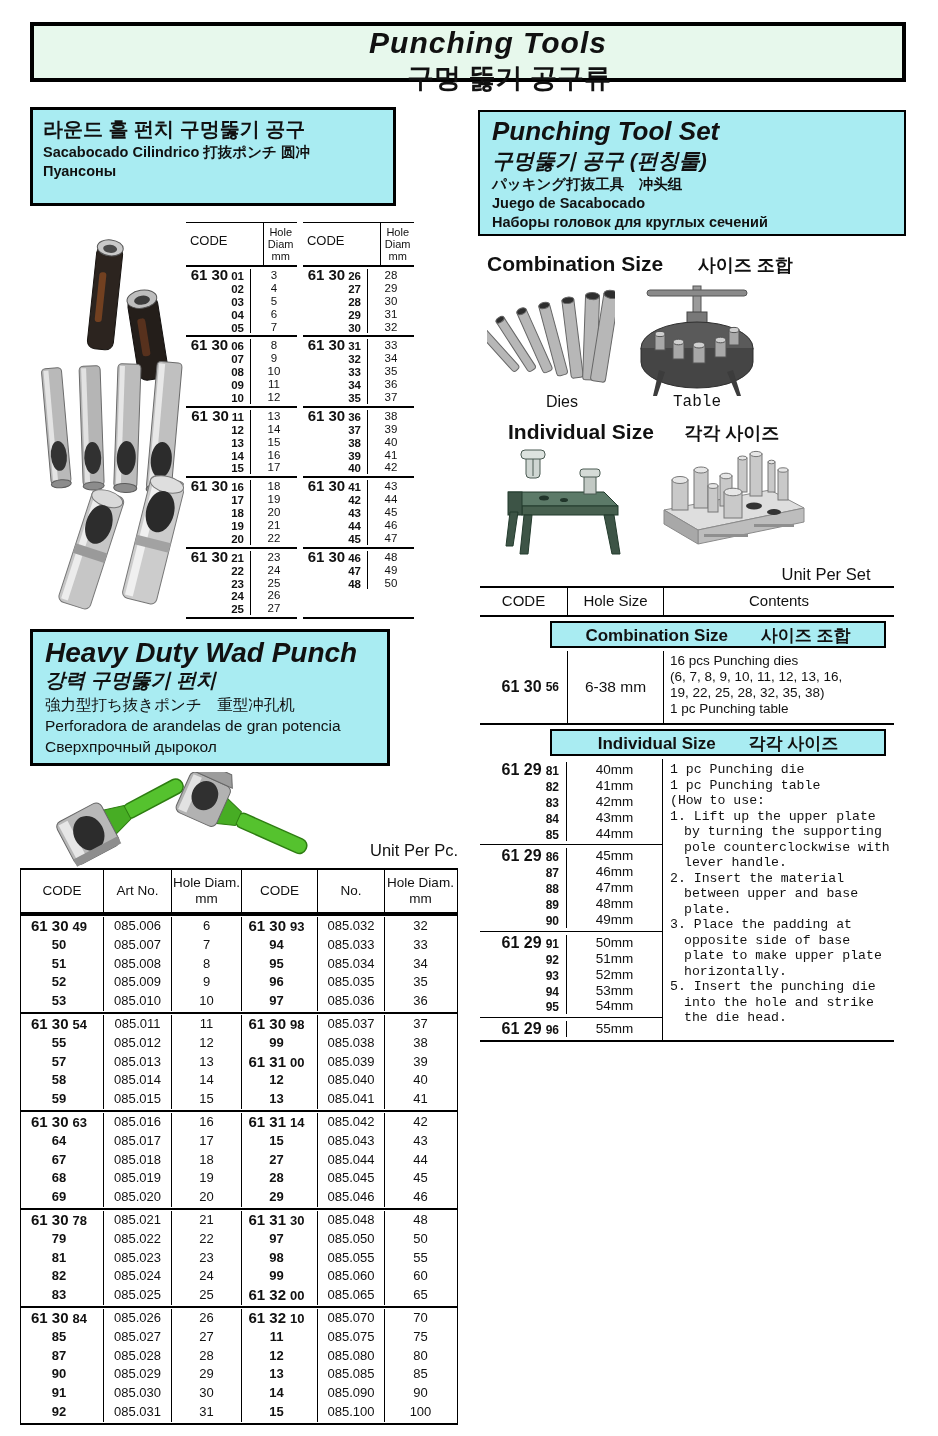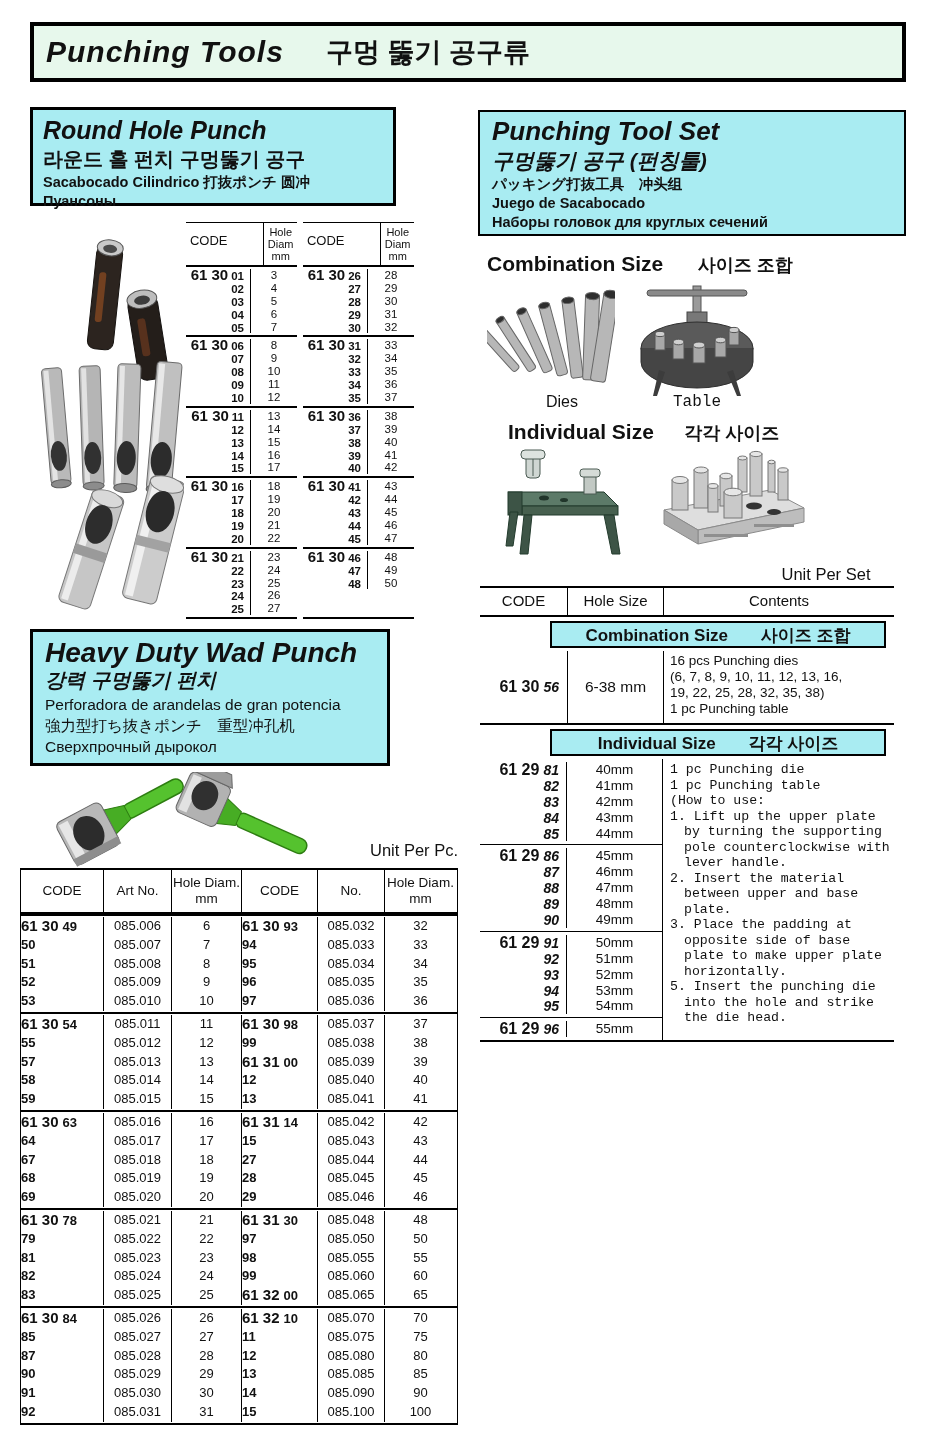--- a/index.html
+++ b/index.html
@@ -3,21 +3,21 @@
 <meta charset="utf-8">
 <style>
   html,body{margin:0;padding:0;background:#fff;}
   .page{position:relative;width:938px;height:1436px;background:#ffffff;
         font-family:"Liberation Sans",sans-serif;color:#111;overflow:hidden;}
   .abs{position:absolute;}
   .cyanbox{background:#a9ecf2;border:3px solid #000;box-sizing:border-box;}
 
   
   .top-banner{left:30px;top:22px;width:876px;height:60px;background:#e7f8ec;
-    border:4px solid #000;box-sizing:border-box;display:flex;align-items:center;padding-left:12px;}
+    border:4px solid #000;box-sizing:border-box;display:flex;align-items:center;padding-left:40px;flex-direction:column;}
   .top-banner .en{font-size:30px;font-weight:700;font-style:italic;letter-spacing:1px;}
   .top-banner .ko{font-size:27px;font-weight:700;margin-left:42px;}
 
   
   .rhp-title{left:30px;top:107px;width:366px;height:99px;padding:5px 10px 4px;}
   .rhp-title .l1{font-size:25px;font-weight:700;font-style:italic;line-height:30px;}
   .rhp-title .l2{font-size:20px;font-weight:700;line-height:28px;}
   .rhp-title .l3{font-size:14.5px;font-weight:700;line-height:19px;}
 
   .hd-title{left:30px;top:629px;width:360px;height:137px;padding:6px 12px 4px;}
@@ -51,21 +51,21 @@
      border-bottom-width:2px;box-sizing:border-box;}
   .hd-row{display:flex;height:18.8px;line-height:18.8px;}
   .hd-c{box-sizing:border-box;border-left:1.5px solid #000;text-align:center;font-size:13px;}
   .hd-c:first-child{border-left:none;}
   .w0{width:82px}.w1{width:68px}.w2{width:70px}.w3{width:76px}.w4{width:67px}.w5{width:72px}
   .hd-head{height:42px;border-bottom:2px solid #000;}
   .hd-head .hd-c{font-size:13.5px;line-height:15.5px;white-space:pre-line;padding-top:5px;height:42px;}
   .hd-head .hd-c.one{padding-top:13px;}
   .hd-group{border-top:2px solid #000;padding:1px 0;}
   .hd-group:first-of-type{border-top:none;}
-  .hd-codecell{text-align:left;padding-right:6px;}
+  .hd-codecell{text-align:center;padding-right:6px;}
   .hd-row .pfx{font-size:15px;font-weight:700;margin-right:4px;}
   .hd-row .sfx{font-size:13px;font-weight:700;}
 
   
   .comb-heading{left:487px;top:252px;font-weight:700;}
   .comb-heading .en{font-size:21px;}
   .comb-heading .ko{font-size:18px;margin-left:30px;}
   .ind-heading{left:508px;top:420px;font-weight:700;}
   .ind-heading .en{font-size:21px;}
   .ind-heading .ko{font-size:18px;margin-left:26px;}
@@ -83,21 +83,21 @@
   .st-head{height:27px;border-bottom:2px solid #000;}
   .st-head div{text-align:center;font-size:15px;line-height:26px;}
   .banner{margin:4px 0 3px 70px;width:336px;height:27px;line-height:26px;border:2.5px solid #000;
      background:#a9ecf2;text-align:center;font-weight:700;font-size:17px;box-sizing:border-box;}
   .banner .ko{margin-left:28px;}
   .comb-row{border-bottom:2px solid #000;}
   .comb-row .st-c1{display:flex;align-items:center;justify-content:flex-end;padding-right:8px;}
   .comb-row .st-c2{display:flex;align-items:center;justify-content:center;font-size:15.5px;}
   .comb-row .st-c3{padding:2px 2px 6px 6px;font-size:13.5px;line-height:16px;white-space:pre-line;}
   .set-table .pfx{font-size:16px;font-weight:700;margin-right:4px;}
-  .set-table .sfx{font-size:14px;font-weight:700;font-style:italic;}
+  .set-table .sfx{font-size:12px;font-weight:700;}
   .ind-section{display:flex;}
   .ind-left{width:183px;border-right:1.5px solid #000;box-sizing:border-box;}
   .ind-group{border-bottom:1.5px solid #000;padding:3px 0;}
   .ind-group:last-child{border-bottom:none;}
   .ind-row{display:flex;height:15.9px;line-height:15.9px;}
   .ind-code{width:87px;text-align:right;padding-right:7px;border-right:1.5px solid #000;box-sizing:border-box;}
   .ind-size{flex:1;text-align:center;font-size:13.5px;}
   .ind-right{flex:1;padding:3px 2px 2px 7px;font-size:13.2px;line-height:15.5px;font-family:Liberation Mono, monospace;}
   .instr-line{margin:0;}
   .instr-num{padding-left:14px;text-indent:-14px;}
@@ -108,21 +108,20 @@
 <body>
 
 <div class="page">
 
   <div class="abs top-banner">
     <span class="en">Punching Tools</span>
     <span class="ko">구멍 뚫기 공구류</span>
   </div>
 
   <div class="abs cyanbox rhp-title">
-    <div class="l1">Round Hole Punch</div>
     <div class="l2">라운드 홀 펀치 구멍뚫기 공구</div>
     <div class="l3">Sacabocado Cilindrico 打抜ポンチ 圆冲 Пуансоны</div>
   </div>
 
   <div class="abs" style="left:34px;top:218px;">
     <svg width="150" height="392" viewBox="0 0 150 392">
       <g transform="rotate(6 75 80)">
         <rect x="58" y="28" width="26" height="104" rx="8" fill="#2c241f" stroke="#171310" stroke-width="1"></rect>
         <ellipse cx="71" cy="30" rx="13" ry="8" fill="#c9c9c9" stroke="#555"></ellipse>
         <ellipse cx="71" cy="31" rx="7" ry="4" fill="#4a4a4a"></ellipse>
@@ -404,22 +403,22 @@
             <div class="rhp-code"><span class="sfx">48</span></div>
             <div class="rhp-val">50</div>
           </div>
         </div>
       </div>
     </div>
 
   <div class="abs cyanbox hd-title">
     <div class="l1">Heavy Duty Wad Punch</div>
     <div class="l2">강력 구멍뚫기 펀치</div>
+    <div class="l3">強力型打ち抜きポンチ　重型冲孔机</div>
     <div class="l3">Perforadora de arandelas de gran potencia</div>
-    <div class="l3">強力型打ち抜きポンチ　重型冲孔机</div>
     <div class="l3">Сверхпрочный дырокол</div>
   </div>
 
   <div class="abs" style="left:30px;top:772px;">
     <svg width="300" height="98" viewBox="0 0 300 98">
       <g transform="rotate(-28 80 50)">
         <rect x="96" y="42" width="66" height="15" rx="7" fill="#55c22e" stroke="#2d7d11" stroke-width="1.5"></rect>
         <polygon points="78,36 100,42 100,57 78,64" fill="#47ad24" stroke="#2d7d11"></polygon>
         <rect x="30" y="26" width="50" height="48" rx="6" fill="#b8b8b8" stroke="#666"></rect>
         <rect x="33" y="29" width="10" height="42" fill="#e6e6e6"></rect>

